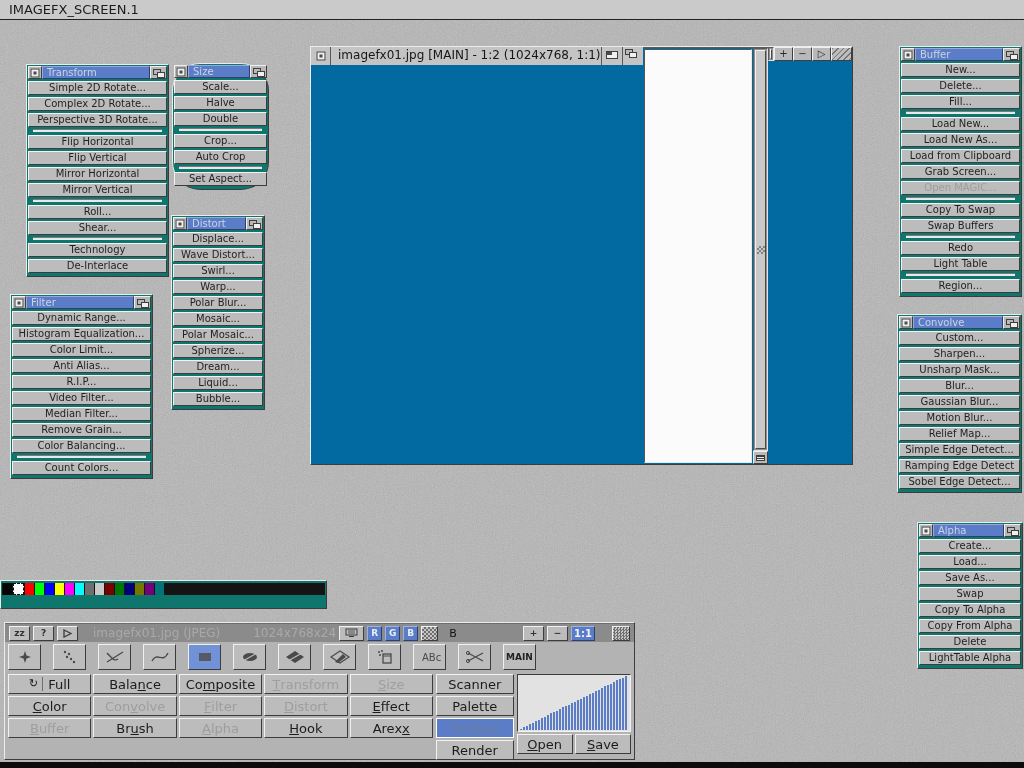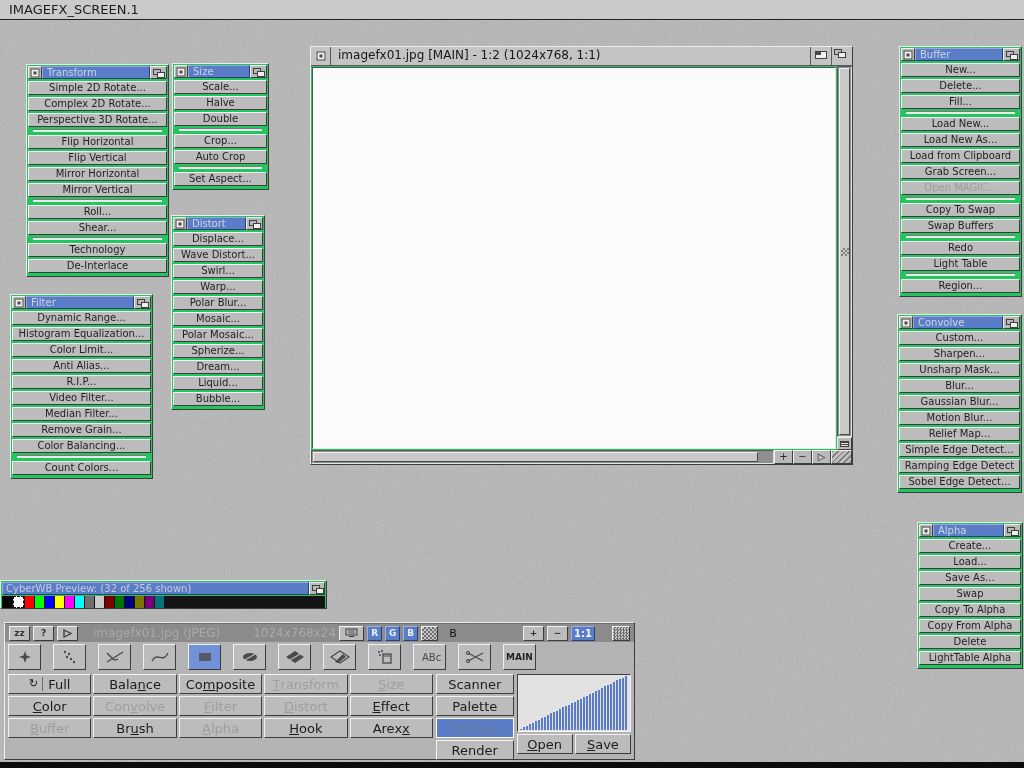--- a/index.html
+++ b/index.html
@@ -1,18 +1,18 @@
 <!DOCTYPE html>
 <html><head>
 <meta charset="utf-8">
 <style>
   html,body{margin:0;padding:0;width:1024px;height:768px;overflow:hidden;
     font-family:"DejaVu Sans","Liberation Sans",sans-serif;background:#9b9b9b;position:relative;}
   *{box-sizing:border-box;}
-  .win{position:absolute;z-index:1;background:#22c55e;
+  .win{position:absolute;z-index:1;background:#0f766e;
     border:1px solid;border-color:#ececec #3c3c3c #3c3c3c #ececec;}
   
   #screenbar{position:absolute;top:0;left:0;width:1024px;height:20px;background:#cacaca;
     border-bottom:1px solid #222;z-index:2;display:flex;align-items:center;padding-left:9px;
     font-size:13px;color:#1c1c1c;}
   #bottombar{position:absolute;left:0;top:762px;width:1024px;height:6px;background:#0c0c0c;z-index:2;}
   
   .gad{background:#b9b9b9;border:1px solid;border-color:#efefef #3f3f3f #3f3f3f #efefef;
     position:relative;flex:0 0 auto;}
   .cg-out{position:absolute;left:50%;top:50%;transform:translate(-50%,-50%);width:9px;height:9px;
@@ -29,28 +29,28 @@
   .ptitle-strip{flex:1;background:#5b7dc8;border:1px solid;border-color:#8fa6dd;
     border-color:#93a9e0 #2c3f6e #2c3f6e #93a9e0;color:#ccd3e2;font-size:10px;line-height:11px;
     padding-left:4px;white-space:nowrap;overflow:hidden;}
   .ptitle .depth-g{width:17px;}
   .pbtn{height:14px;margin-bottom:2px;background:#bcbcbc;border:1px solid;
     border-color:#f2f2f2 #3c3c3c #3c3c3c #f2f2f2;font-size:10px;line-height:12px;text-align:center;
     color:#1f1f1f;white-space:nowrap;overflow:hidden;}
   .pbtn.ghost{color:#9d9d9d;}
   .pdiv{height:3px;margin:1px 5px 3px;background:#e9e9e9;border-top:1px solid #7a7a7a;}
   #panel-transform{left:26px;top:64px;width:143px;}
-  #panel-size{left:172px;top:63px;width:97px;}
+  #panel-size{left:172px;top:63px;width:97px;border-radius:28px;}
   #panel-distort{left:171px;top:215px;width:94px;}
   #panel-filter{left:10px;top:294px;width:143px;}
   #panel-buffer{left:899px;top:46px;width:123px;}
   #panel-convolve{left:897px;top:314px;width:125px;}
   #panel-alpha{left:917px;top:522px;width:106px;}
   
-  #image-win{left:310px;top:46px;width:543px;height:419px;display:flex;flex-direction:column;background:#22c55e;}
+  #image-win{left:310px;top:46px;width:543px;height:419px;display:flex;flex-direction:row;background:#0369a1;}
   .iw-title{display:flex;height:18px;background:#c4c4c4;flex:0 0 auto;}
   .iw-close{width:20px;border:none;background:none;border-right:1px solid #5a5a5a;}
   .iw-text{flex:1;font-size:12px;color:#161616;line-height:17px;padding-left:7px;white-space:nowrap;overflow:hidden;}
   .iw-gad{width:21px;border:none;background:none;border-left:1px solid #5a5a5a;}
   .iw-body{flex:1;display:flex;border-top:1px solid #5a5a5a;}
   .iw-canvas{flex:1;background:#fbfbfb;border:1px solid;border-color:#555 #e8e8e8 #e8e8e8 #555;margin:1px;}
   .iw-vscroll{width:15px;display:flex;flex-direction:column;}
   .vtrack{flex:1;background:#8f8f8f;padding:1px;border:1px solid;border-color:#5a5a5a #e3e3e3 #e3e3e3 #5a5a5a;}
   .vthumb{height:100%;background:#c9c9c9;border:1px solid;border-color:#f0f0f0 #4a4a4a #4a4a4a #f0f0f0;
     display:flex;align-items:center;justify-content:center;}
@@ -346,27 +346,20 @@
       <div class="hthumb"></div>
     </div>
     <div class="gad bgad">+</div>
     <div class="gad bgad">−</div>
     <div class="gad bgad">▷</div>
     <div class="gad resize"></div>
   </div>
 </div>
 
 <div class="win" id="palette-win">
-  <div class="pal-title">
-    <div class="pal-strip">CyberWB Preview: (32 of 256 shown)</div>
-    <div class="gad pal-depth">
-        <i class="dg-back"></i>
-        <i class="dg-front"></i>
-      </div>
-  </div>
   <div class="pal-row">
       <div class="swatch" style="background: rgb(5, 5, 5);"></div>
       <div class="swatch sel"></div>
       <div class="swatch" style="background: rgb(255, 0, 0);"></div>
       <div class="swatch" style="background: rgb(0, 255, 0);"></div>
       <div class="swatch" style="background: rgb(0, 0, 255);"></div>
       <div class="swatch" style="background: rgb(255, 255, 0);"></div>
       <div class="swatch" style="background: rgb(255, 0, 255);"></div>
       <div class="swatch" style="background: rgb(0, 255, 255);"></div>
       <div class="swatch" style="background: rgb(111, 111, 111);"></div>

